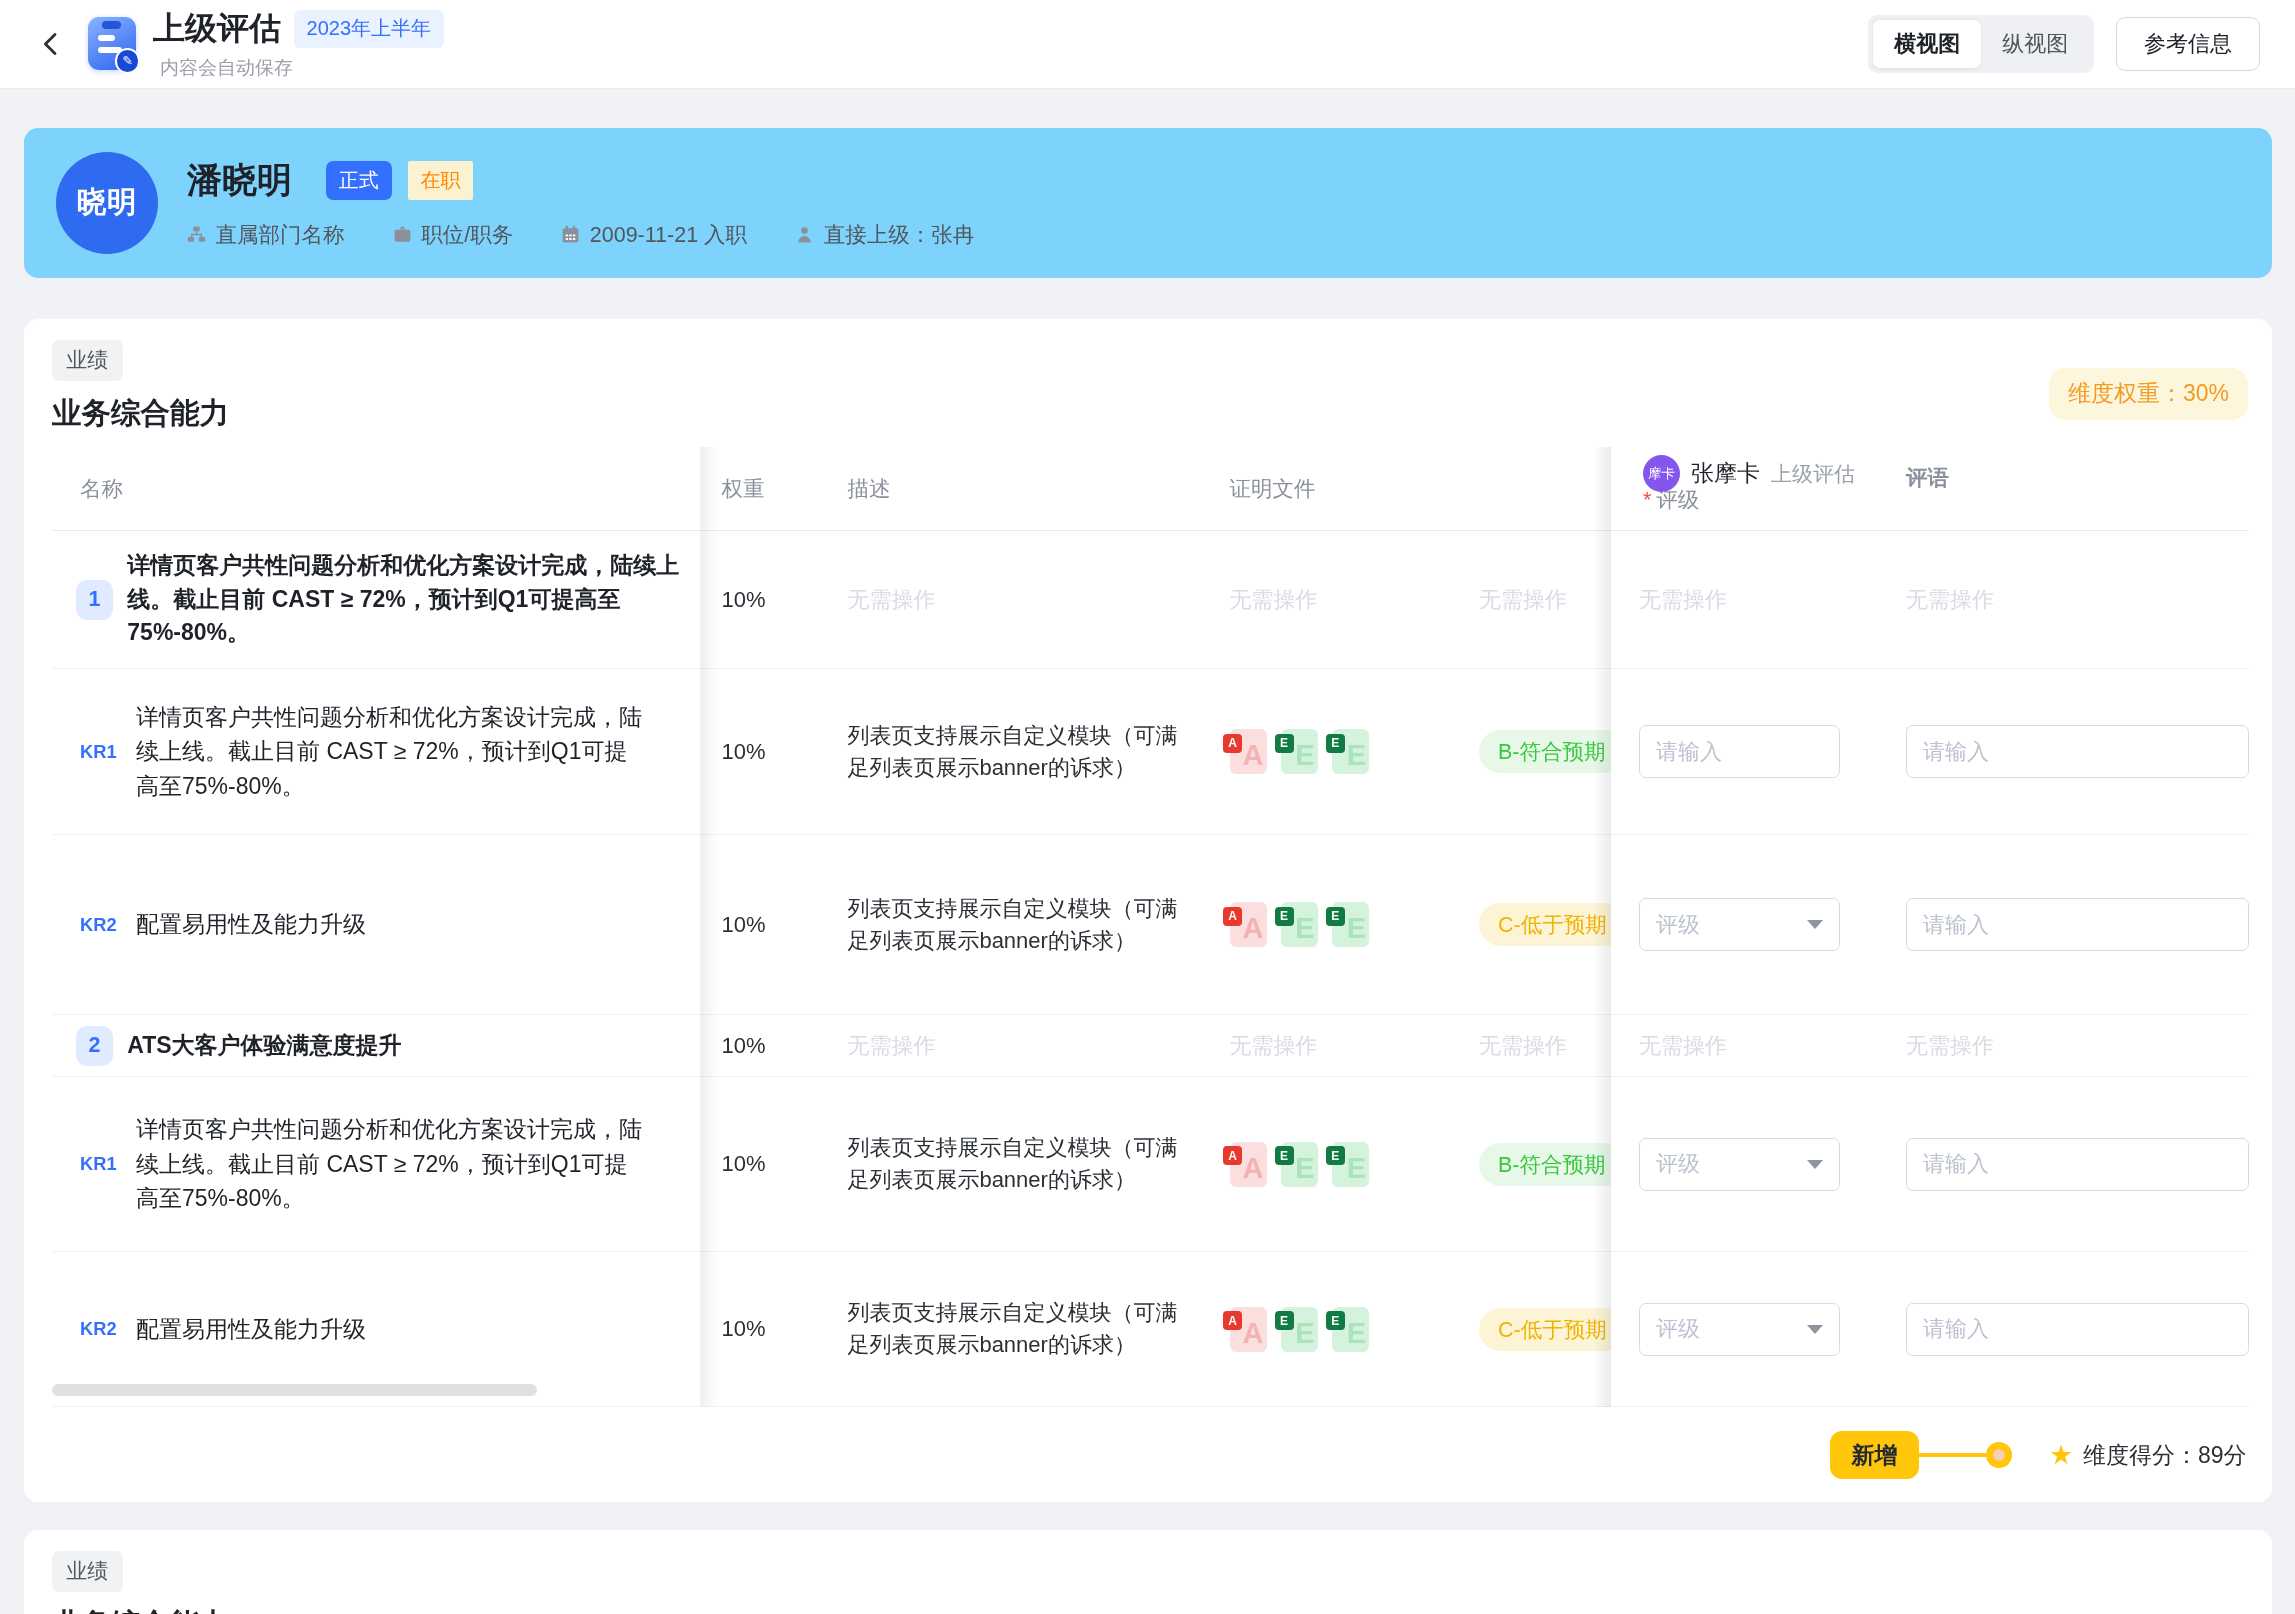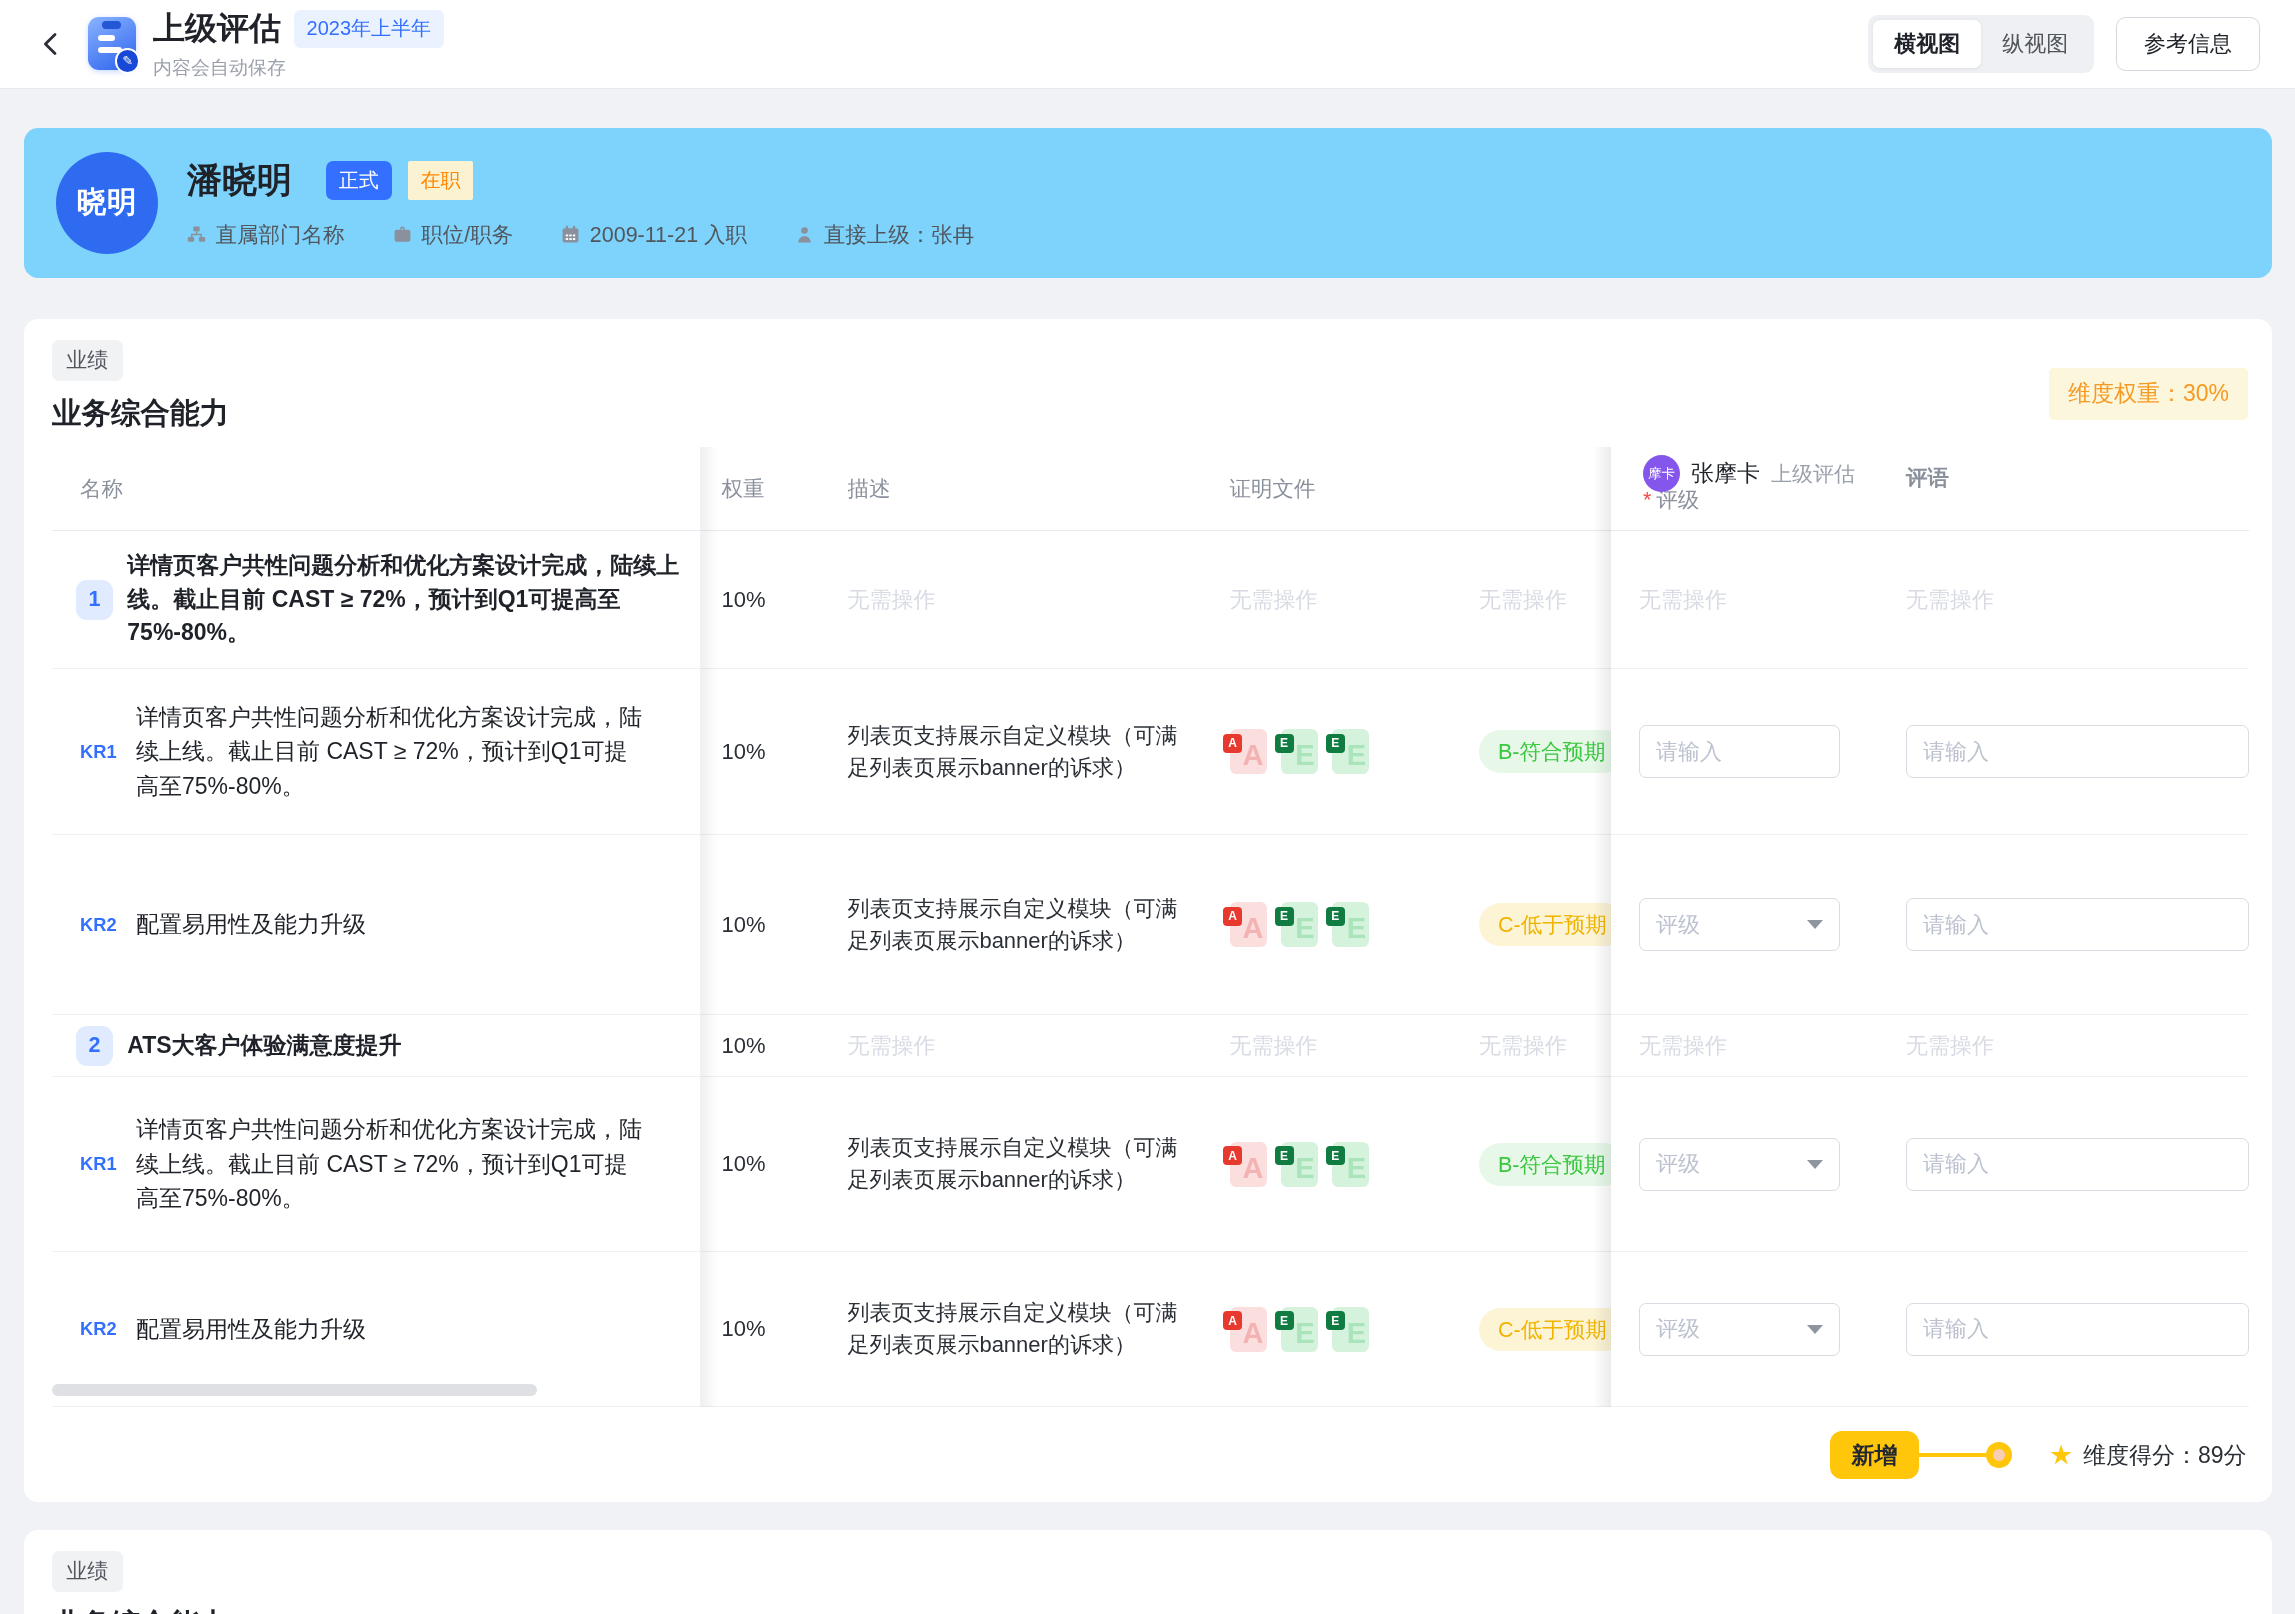--- a/index.html
+++ b/index.html
@@ -28,21 +28,21 @@
   .app-icon .bar2 { position:absolute; top:29.5px; left:10.4px; width:24px; height:5.6px; border-radius:3.2px; background:#fff; }
   .app-icon .pen {
     position:absolute; right:-4.8px; bottom:-3.2px; width:25.5px; height:25.5px; border-radius:50%;
     background:#1849d6; border:2.4px solid #fff; color:#fff; font-size:12.8px;
     display:flex; align-items:center; justify-content:center;
   }
   .title-block { display:flex; flex-direction:column; gap:4.8px; }
   .title-row { display:flex; align-items:center; gap:12.8px; }
   .page-title { font-size:32px; font-weight:700; color:#1f2329; }
   .cycle-badge { background:#eaf1ff; color:#3370ff; font-size:20px; padding:5.6px 12.8px; border-radius:6.4px; }
-  .autosave { font-size:19px; color:#9ba1ac; }
+  .autosave { font-size:19px; color:#9ba1ac;margin-left:7px; }
   .topbar-right { display:flex; align-items:center; gap:22px; }
   .segmented { background:#eff0f3; border-radius:9.6px; padding:4.8px; display:flex; }
   .seg-btn { font-size:22px; color:#51565d; padding:8.8px 21px; border-radius:7.2px; cursor:pointer; background:transparent; border:none; font-family:inherit; }
   .seg-btn.active { background:#fff; color:#1f2329; font-weight:700; box-shadow:0 0.8px 3.2px rgba(31,35,41,.08); }
   .ref-btn { background:#fff; border:1.6px solid #d5d8df; border-radius:9.6px; font-size:22px; color:#1f2329; padding:11px 27px; cursor:pointer; font-family:inherit; }
 
   
   .profile-card {
     position:absolute; left:24px; top:128px; width:2248px; height:150px;
     background:#7dd3fc; border-radius:14.3px; display:flex; align-items:center;
@@ -66,21 +66,21 @@
   .eval-card {
     position:absolute; left:24px; top:319px; width:2248px; height:1183px;
     background:#fff; border-radius:14.3px; overflow:hidden;
   }
   .card-head { position:relative; padding:21px 28px 0 28px; height:128px; }
   .dim-tag { display:inline-block; background:#f1f2f4; color:#51565d; font-size:21px; padding:6.4px 14.3px; border-radius:7.2px; }
   .dim-title { font-size:29.5px; font-weight:700; margin-top:12.8px; }
   .dim-hint { font-size:21px; color:#b9bfca; margin-top:9.6px; }
   .weight-badge {
     position:absolute; right:24px; top:49px; background:#fcf6dc; color:#f59a23;
-    font-size:23px; padding:10.4px 19px; border-radius:5px;
+    font-size:23px; padding:10.4px 19px; border-radius:16px;
   }
   
   .table-wrap { position:relative; margin:0 24px 0 28px; }
   .grid { display:grid; grid-template-columns:648px 141px 379px 259px 132px 271px 367px; }
   .cell { display:flex; align-items:center; border-bottom:0.8px solid #eef0f3; overflow:hidden; }
   .hcell { height:84px; font-size:21.5px; color:#8a909c; border-bottom:0.8px solid #e7e9ee; }
   .hc-name { padding-left:28px; }
   .hc-weight { padding-left:21.5px; }
   .hc-desc { padding-left:6.4px; }
   .hc-files { padding-left:9.6px; }

